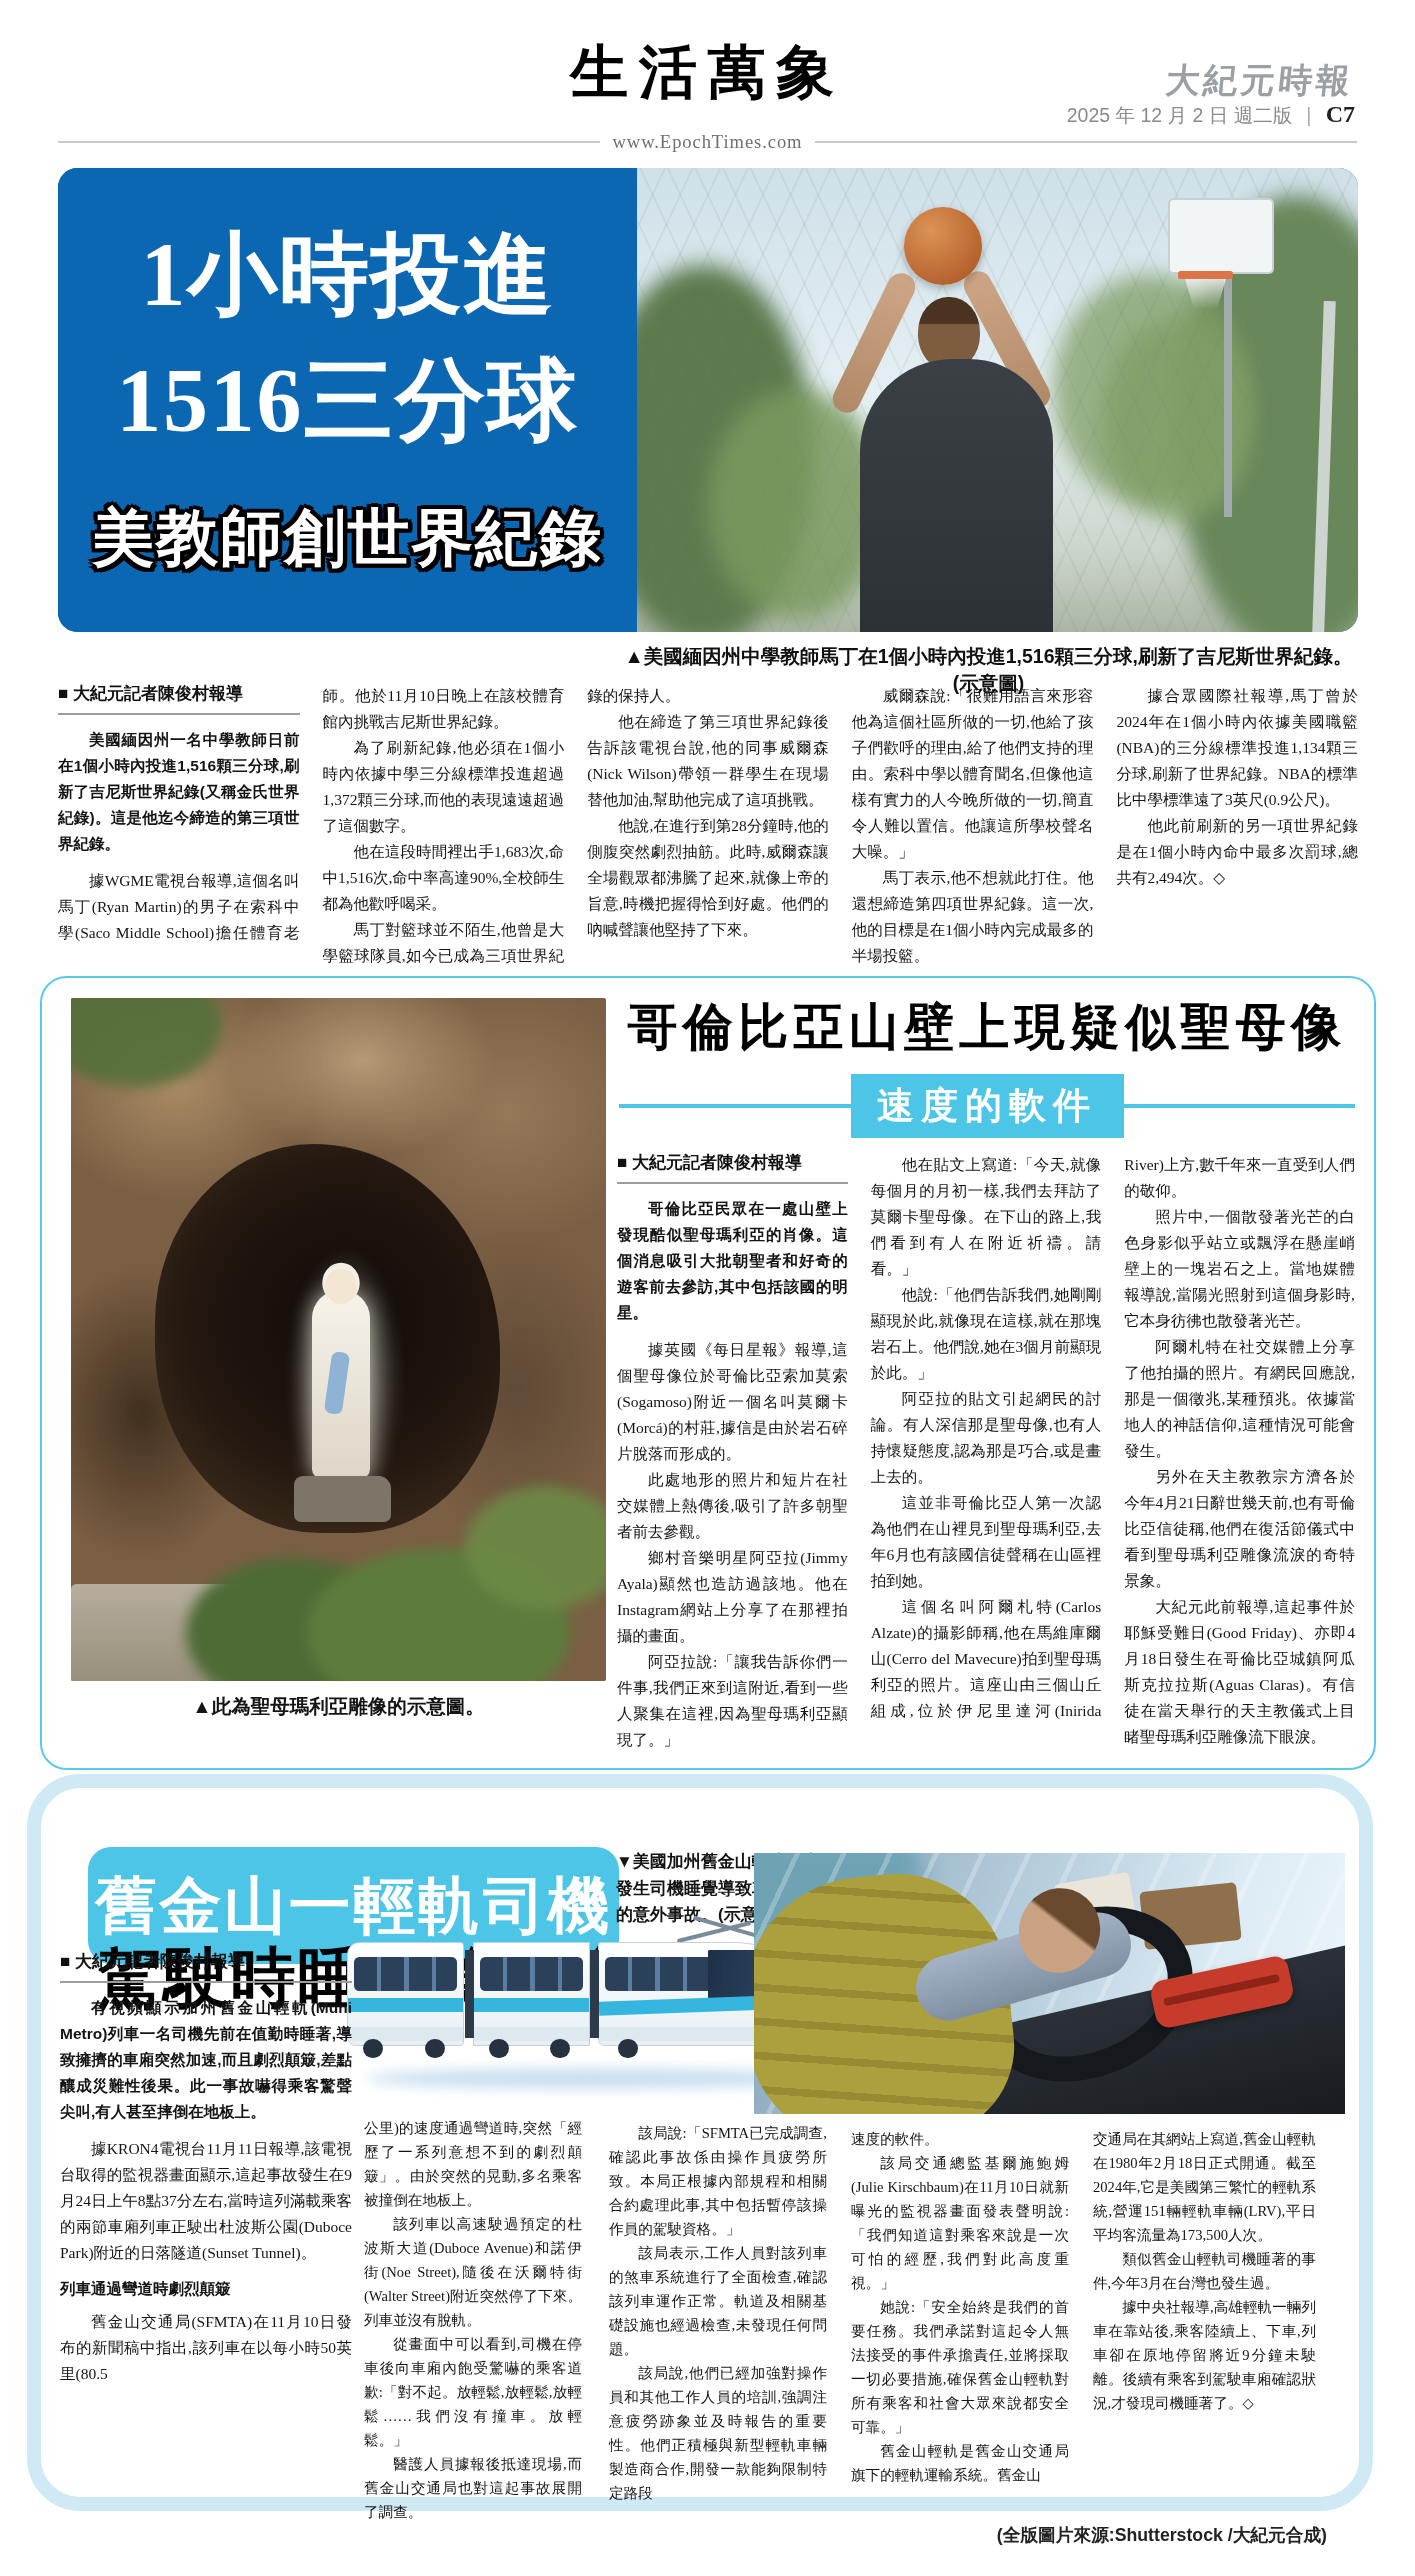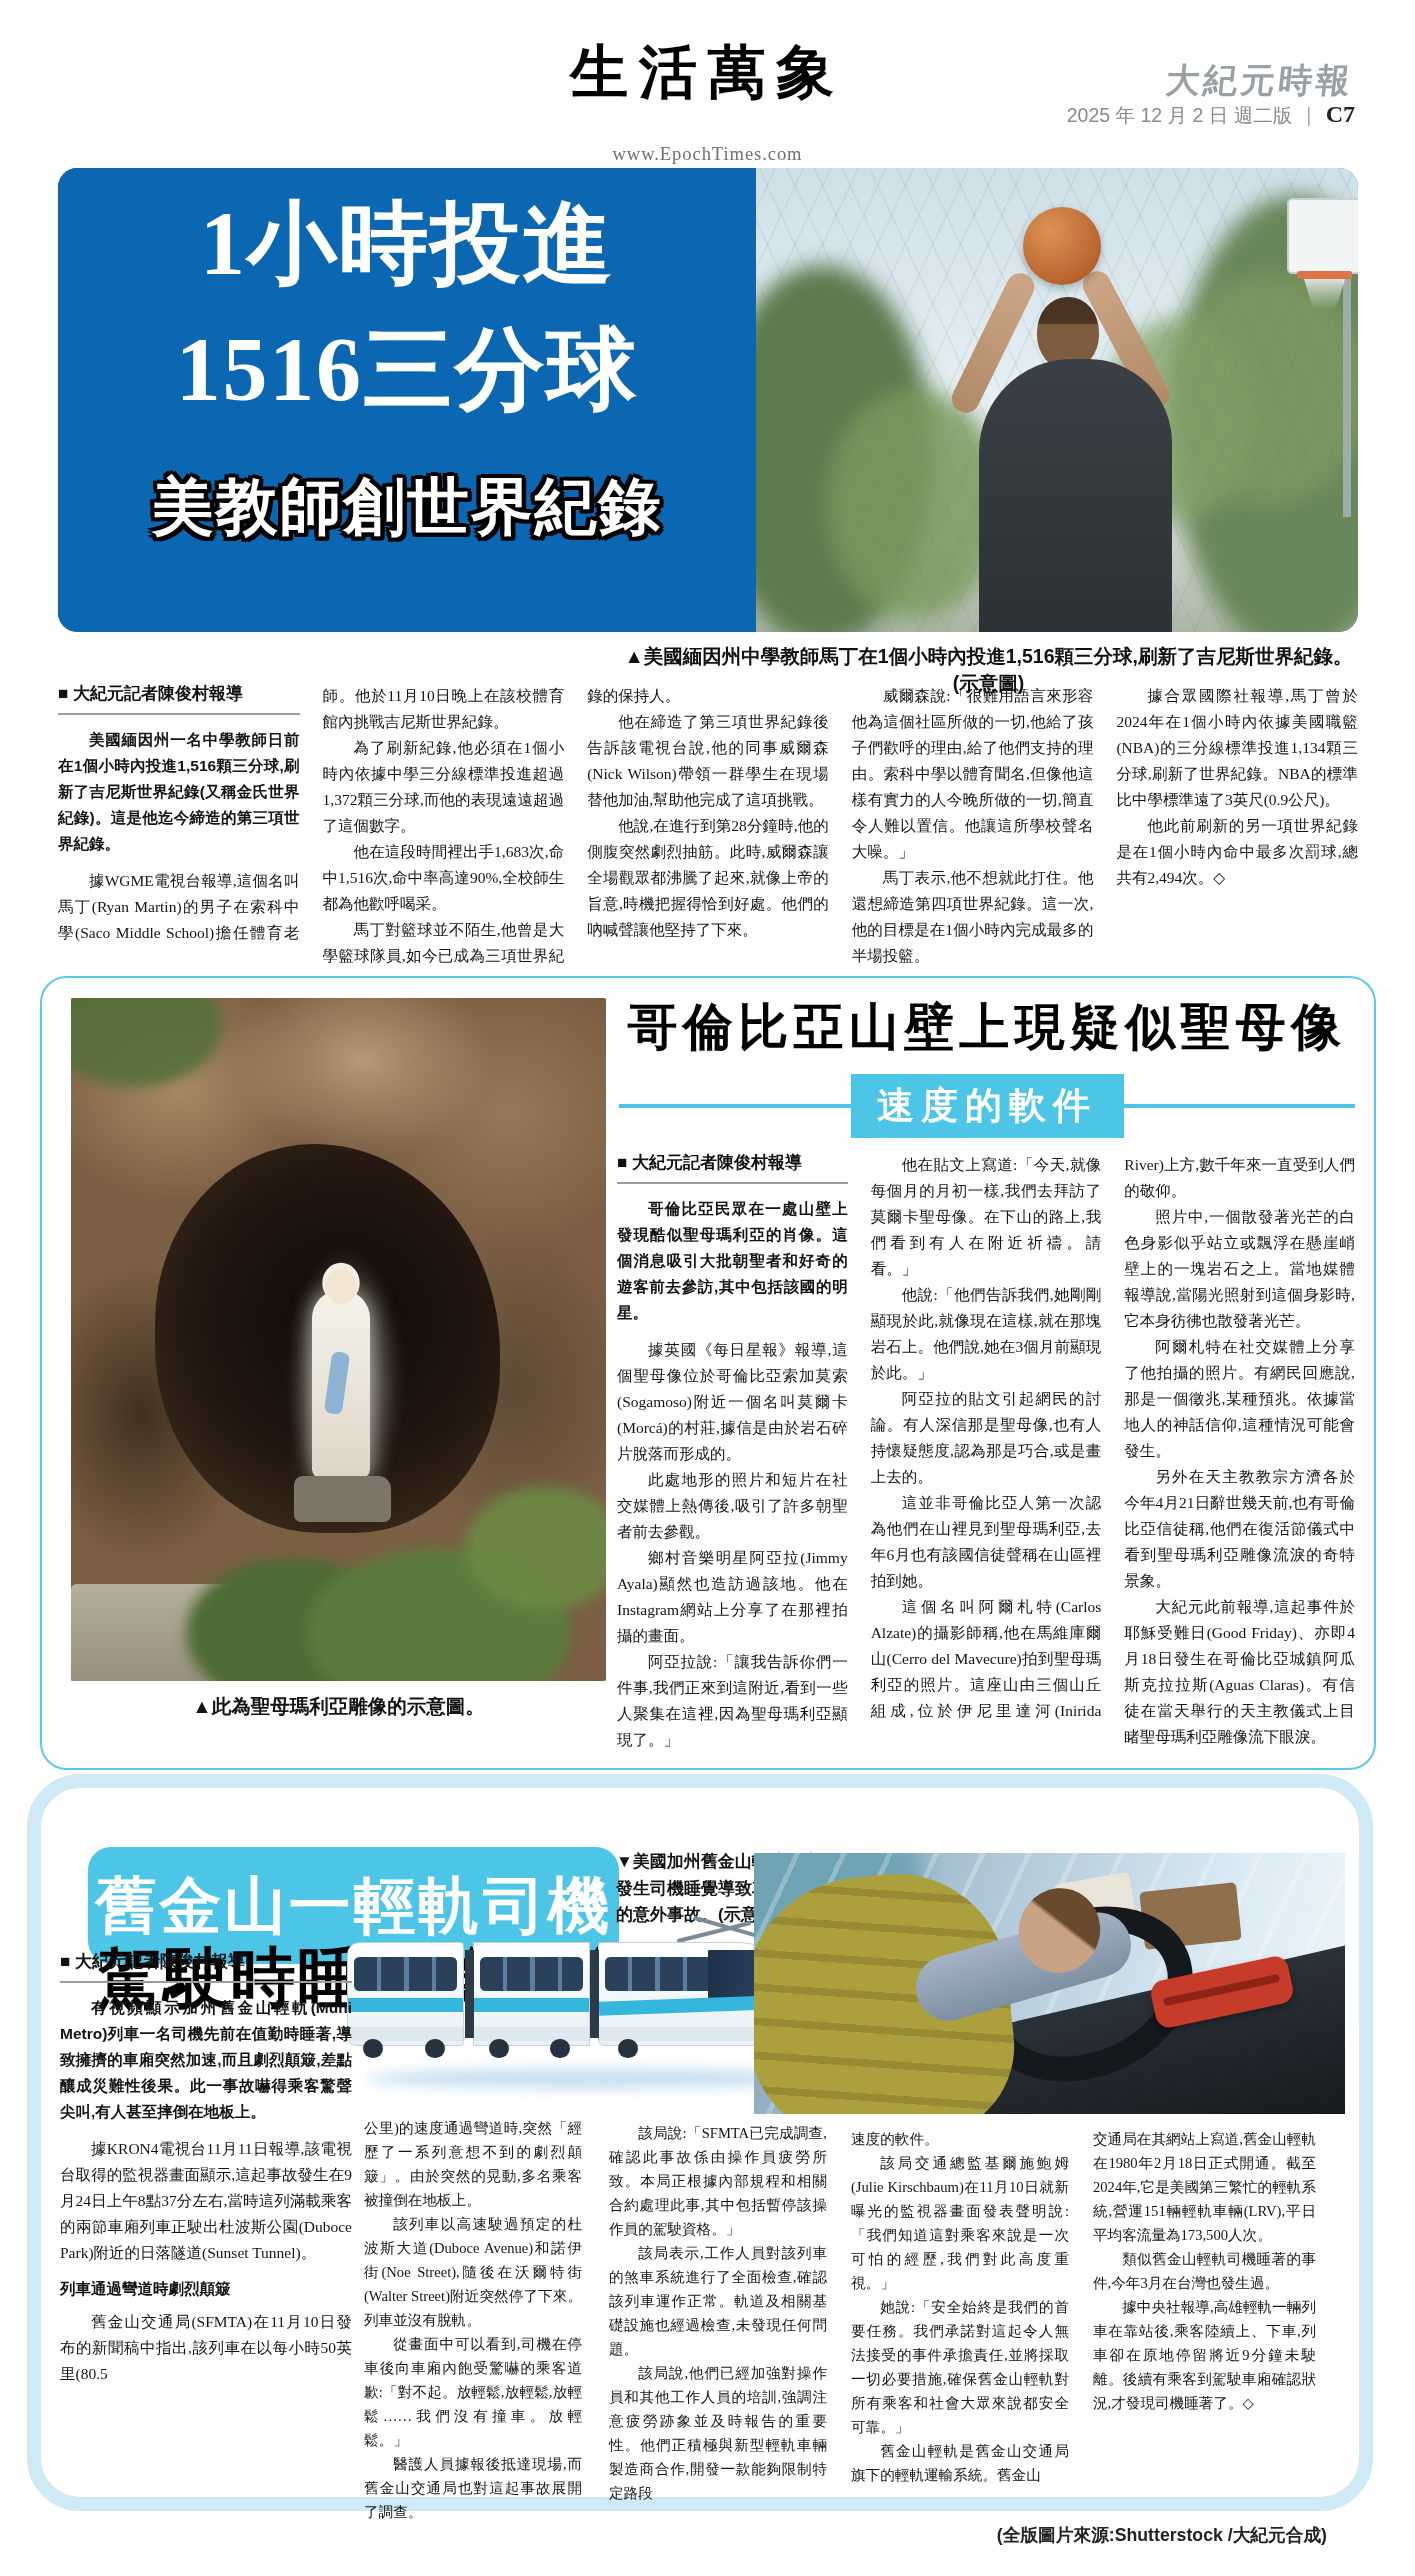--- a/index.html
+++ b/index.html
@@ -26,33 +26,33 @@
   }
   #dateline {
     position:absolute; right:60px; top:101px;
     font-size:19.5px; color:#8a8a8a;
     font-family:"Liberation Sans","DejaVu Sans",sans-serif;
   }
   #dateline .pgno { font-family:"Liberation Serif",serif; font-weight:700; color:#222; font-size:24px; margin-left:8.8px;}
   #dateline .sep { margin-left:8.8px; color:#aaa; }
   #header-rule {
     position:absolute; left:58px; right:58px; top:131px;
-    display:flex; align-items:center; gap:12.4px;flex-direction:column;
+    display:flex; align-items:center; gap:12.4px;
   }
   #header-rule .line { flex:1; height:2.7px; background:#c9c9c9; }
   #header-rule .url {
     font-size:18.6px; color:#6f6f6f; font-family:"Liberation Serif",serif; letter-spacing:0.9px;
   }
 
   
   #hero {
     position:absolute; left:58px; top:168px; width:1300px; height:464px;
     border-radius:19.5px; overflow:hidden; display:flex; background:#0b67b1;
   }
-  #hero-blue { width:698px; height:100%; background:#0b67b1; padding-top:13px; flex:none; }
+  #hero-blue { width:579px; height:100%; background:#0b67b1; padding-top:44px; flex:none; }
   .hero-line {
     text-align:center; color:#fff; font-weight:700;
     font-family:"Liberation Serif","DejaVu Serif",serif;
     font-size:90px; line-height:126px; letter-spacing:1.8px;
   }
   #hero-sub {
     margin-top:32px; text-align:center; color:#fff; font-weight:700;
     font-family:"Liberation Sans","DejaVu Sans",sans-serif;
     font-size:62px; letter-spacing:1.8px;
     text-shadow: 3.5px 3.5px 0 #000,-3.5px -3.5px 0 #000,3.5px -3.5px 0 #000,-3.5px 3.5px 0 #000,

